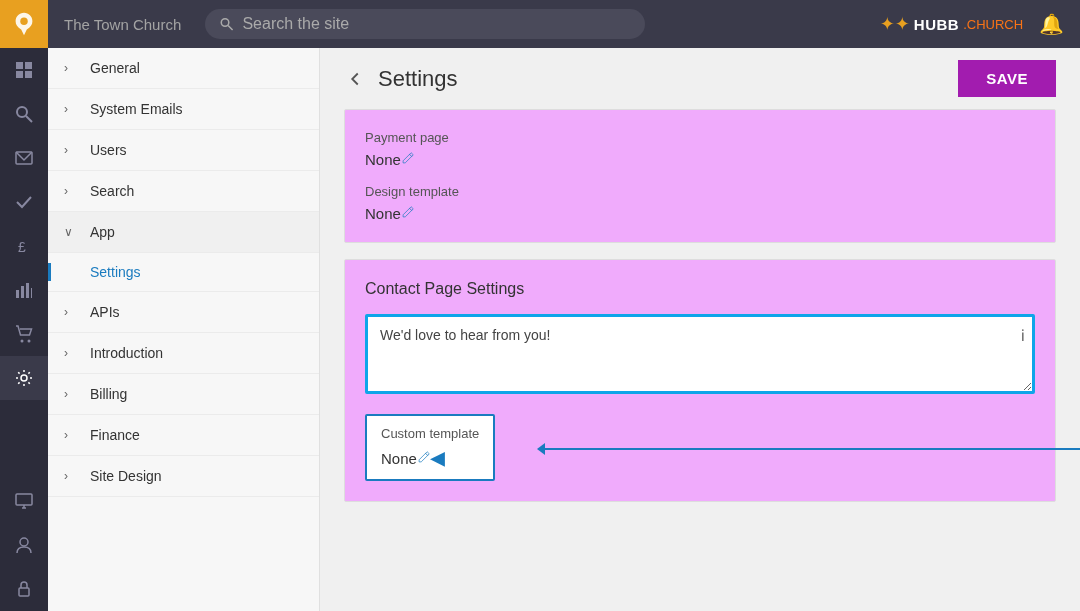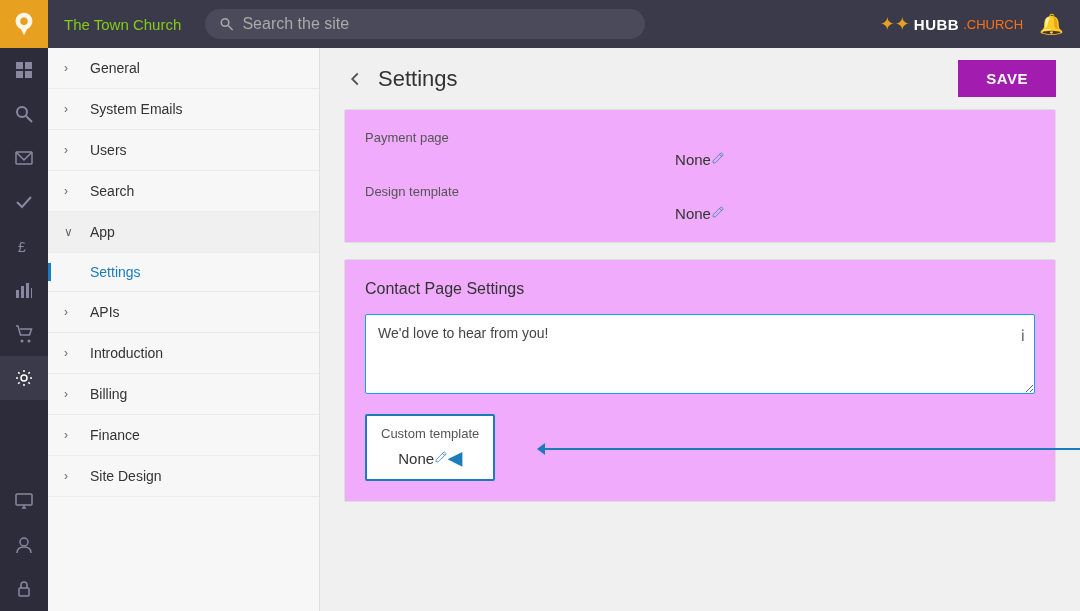--- a/index.html
+++ b/index.html
@@ -44,21 +44,21 @@
       position: fixed;
       top: 0; left: 48px; right: 0;
       height: 48px;
       background: #3a3a4a;
       display: flex;
       align-items: center;
       padding: 0 16px;
       z-index: 9;
     }
     .topbar-title {
-      color: #84cc16;
+      color: #a3a3a3;
       font-size: 15px;
       font-weight: 500;
       margin-right: 24px;
       white-space: nowrap;
     }
     .search-bar {
       flex: 1;
       max-width: 440px;
       background: #4a4a5a;
       border-radius: 20px;
@@ -213,21 +213,20 @@
       color: #555;
       margin-bottom: 6px;
     }
     .field-value {
       display: flex;
       align-items: center;
       gap: 0;
       font-size: 15px;
       color: #333;
       font-weight: 500;
-      justify-content: center;
     }
     .edit-icon-btn {
       background: none;
       border: none;
       cursor: pointer;
       color: #1a7bbf;
       font-size: 14px;
     }
     .field-group { margin-bottom: 16px; }
     .field-group:last-child { margin-bottom: 0; }
@@ -239,21 +238,21 @@
       color: #333;
       margin-bottom: 16px;
     }
     .intro-label {
       font-size: 13px;
       color: #555;
       margin-bottom: 6px;
     }
     .intro-textarea {
       width: 100%;
-      border: 1px solid #0ea5e9;
+      border: 3px solid #0ea5e9;
       border-radius: 2px;
       padding: 10px 12px;
       font-size: 14px;
       color: #444;
       resize: vertical;
       height: 80px;
       font-family: inherit;
       outline: none;
     }
     .textarea-wrapper {

